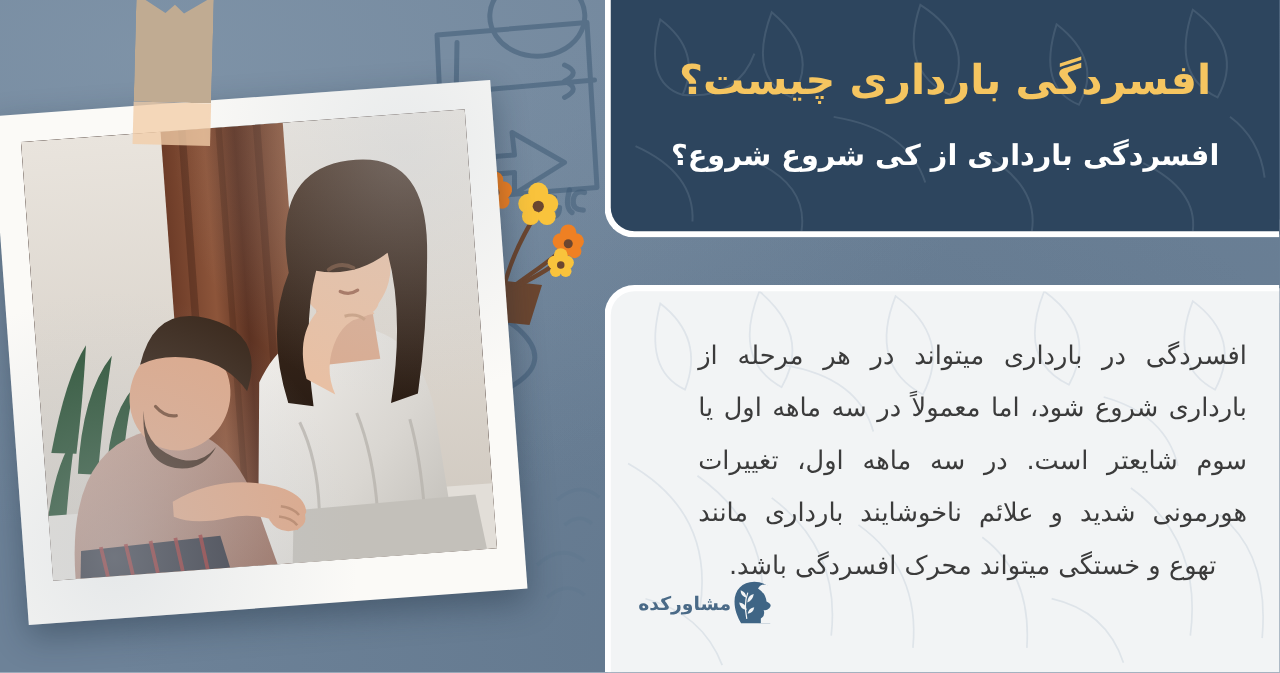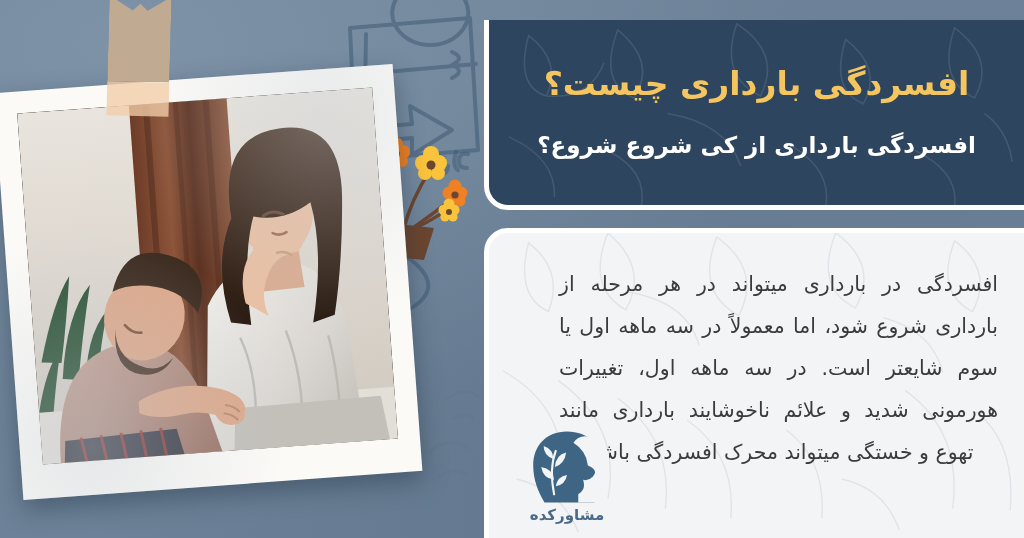--- a/index.html
+++ b/index.html
@@ -97,21 +97,20 @@
   .card-header {
     top:0; left:484px;
     height:190px;
     background:#2d455e;
     border-top:none;
     border-top-left-radius:0;
     border-bottom-left-radius:24px;
     display:flex; flex-direction:column;
     align-items:center; justify-content:center;
     gap:30px;
-    margin-top:20px;
   }
   .card-header .leafbg {
     position:absolute; inset:0; opacity:.12;
   }
   .card-header .leafbg svg { width:100%; height:100%; }
 
   .title-main {
     position:relative;
     font-family:"DejaVu Sans", sans-serif;
     font-size:33px; font-weight:bold;
@@ -157,21 +156,21 @@
     padding:30px 26px 0 26px;
     letter-spacing:.2px;
   }
 
   
   .logo {
     position:absolute;
     left:22px; bottom:4px;
     width:112px; height:104px;
     z-index:4;
-    display:flex; flex-direction:column; align-items:center;
+    display:flex; flex-direction:row; align-items:center;
   }
   .logo .mark { width:84px; height:74px; }
   .logo .mark svg { width:100%; height:100%; display:block; }
   .logo .wordmark {
     margin-top:2px;
     font-family:"DejaVu Sans", sans-serif;
     font-size:15px; font-weight:bold;
     color:#4a6a87;
     direction:rtl; letter-spacing:.5px;
   }

